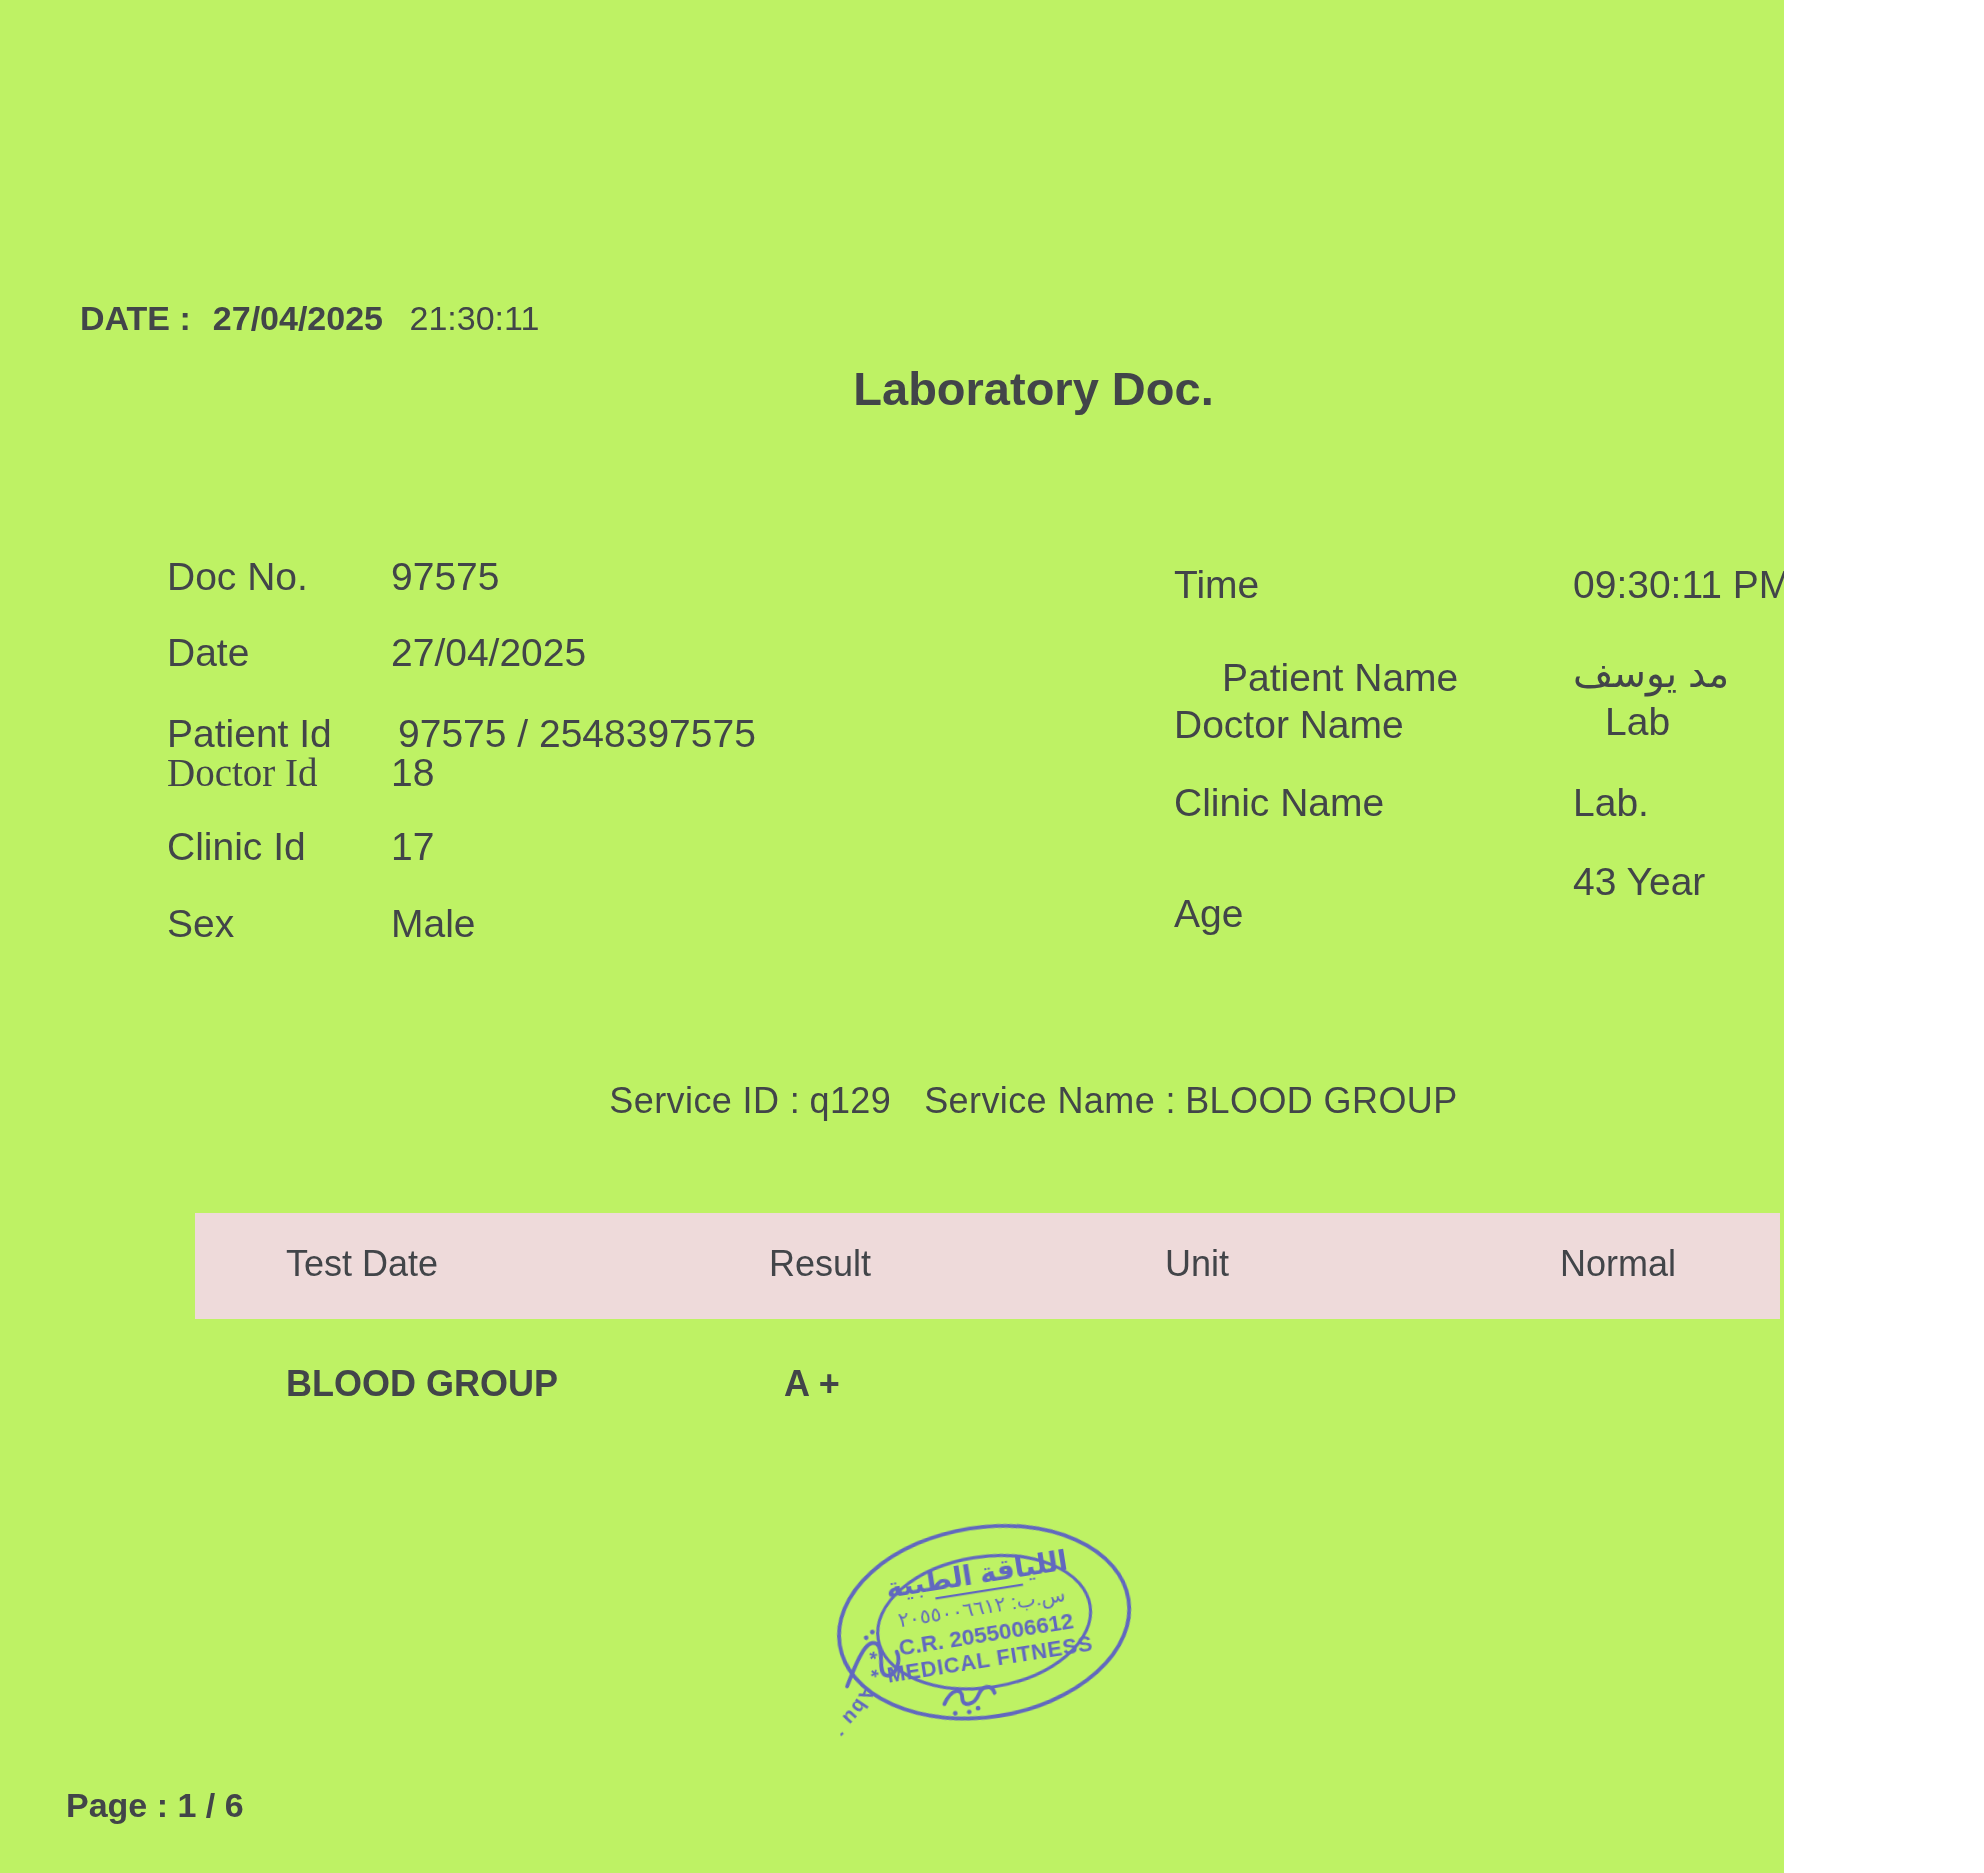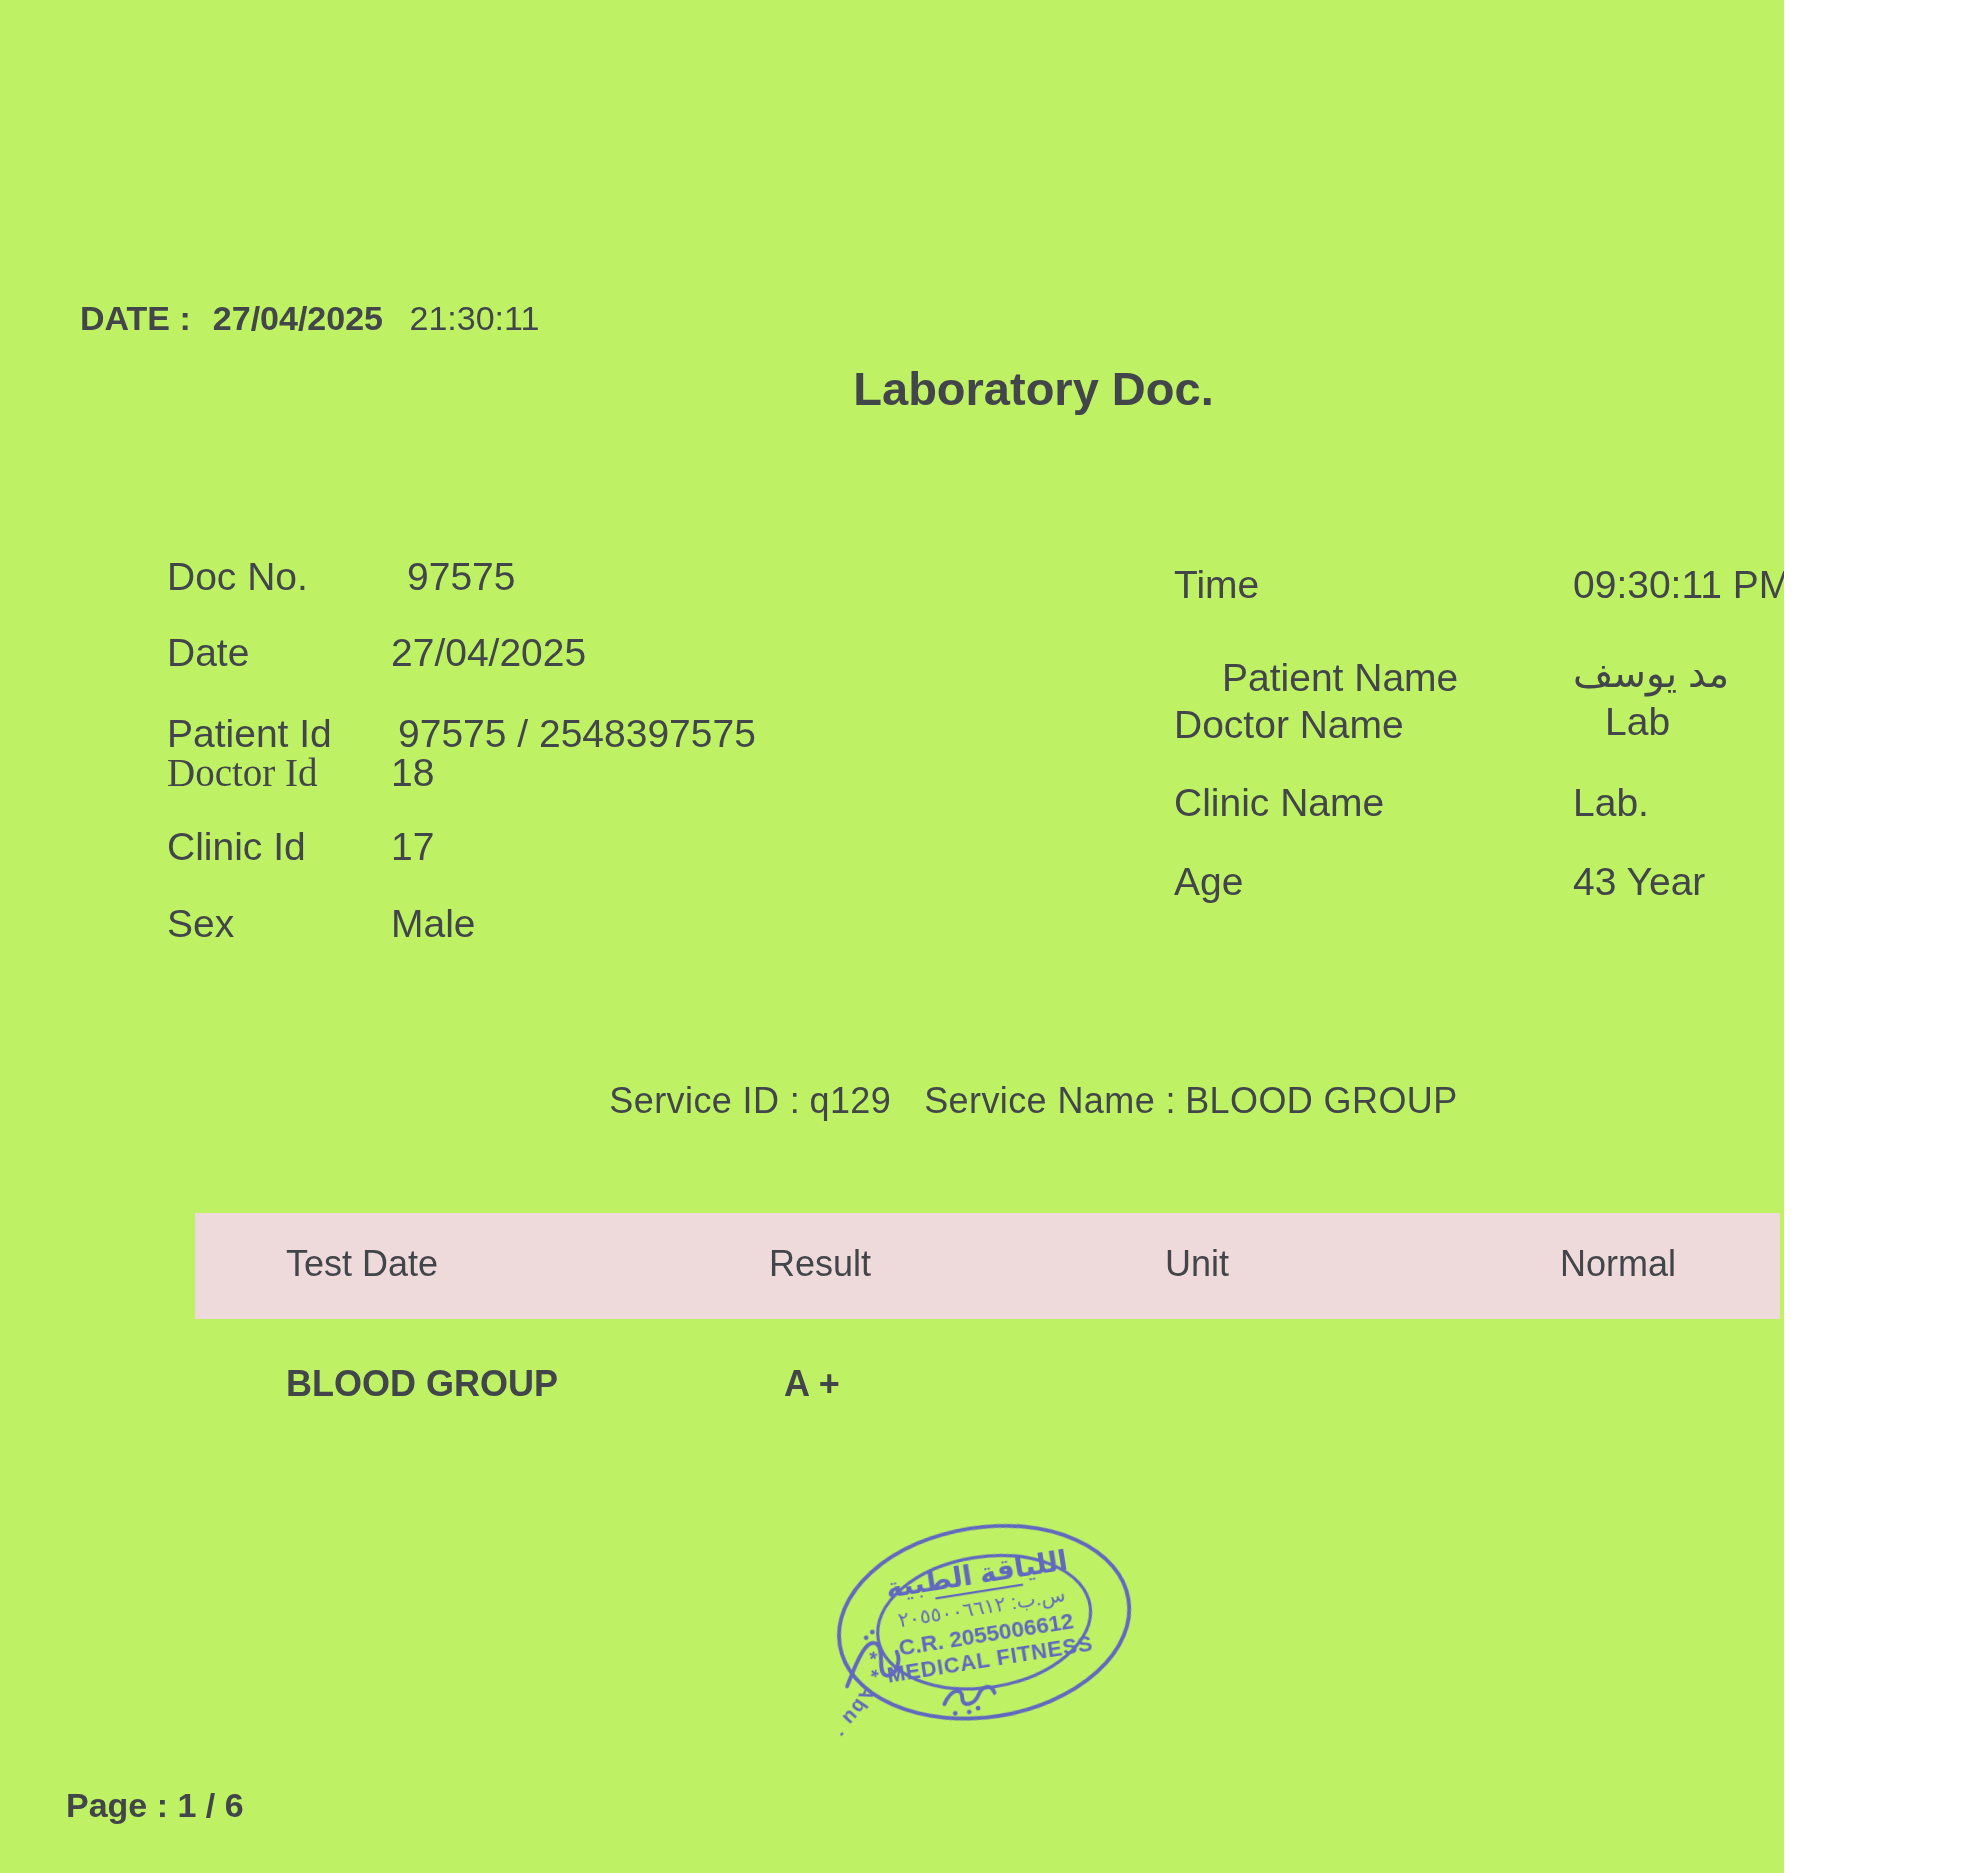--- a/index.html
+++ b/index.html
@@ -40,21 +40,21 @@
 
 <div class="page">
 
   <div class="abs date-line b">
     <span>DATE :</span><span class="gap1">27/04/2025</span><span class="gap2">21:30:11</span>
   </div>
 
   <div class="abs doc-title">Laboratory Doc.</div>
 
   <span class="abs info-label" style="left:167px;top:557px;">Doc No.</span>
-  <span class="abs info-value" style="left:391px;top:557px;margin-left:16px;">97575</span>
+  <span class="abs info-value" style="left:391px;top:557px;">97575</span>
 
   <span class="abs info-label" style="left:167px;top:633px;">Date</span>
   <span class="abs info-value" style="left:391px;top:633px;">27/04/2025</span>
 
   <span class="abs info-label" style="left:167px;top:714px;">Patient Id</span>
   <span class="abs info-value" style="left:398px;top:714px;">97575 /  2548397575</span>
 
   <span class="abs info-label" style="left:167px;top:753px;font-family:Liberation Serif, serif;">Doctor Id</span>
   <span class="abs info-value" style="left:391px;top:753px;">18</span>
 
@@ -69,21 +69,21 @@
 
   <span class="abs info-label" style="left:1174px;top:658px;margin-left:48px;">Patient Name</span>
   <span class="abs info-value" style="left:1573px;top:654px;">مد يوسف</span>
 
   <span class="abs info-label" style="left:1174px;top:705px;">Doctor Name</span>
   <span class="abs info-value" style="left:1573px;top:702px;margin-left:32px;">Lab</span>
 
   <span class="abs info-label" style="left:1174px;top:783px;">Clinic Name</span>
   <span class="abs info-value" style="left:1573px;top:783px;">Lab.</span>
 
-  <span class="abs info-label" style="left:1174px;top:862px;text-align:right;">Age</span>
+  <span class="abs info-label" style="left:1174px;top:894px;text-align:right;">Age</span>
   <span class="abs info-value" style="left:1573px;top:862px;">43 Year</span>
 
   <div class="abs service-line">
     <span>Service ID :</span><span class="svc-val">q129</span><span class="svc-gap">Service Name :</span><span class="svc-val">BLOOD GROUP</span>
   </div>
 
   <div class="abs table-header-band"></div>
   <span class="abs th-cell" style="left:286px;">Test Date</span>
   <span class="abs th-cell" style="left:769px;">Result</span>
   <span class="abs th-cell" style="left:1165px;">Unit</span>

